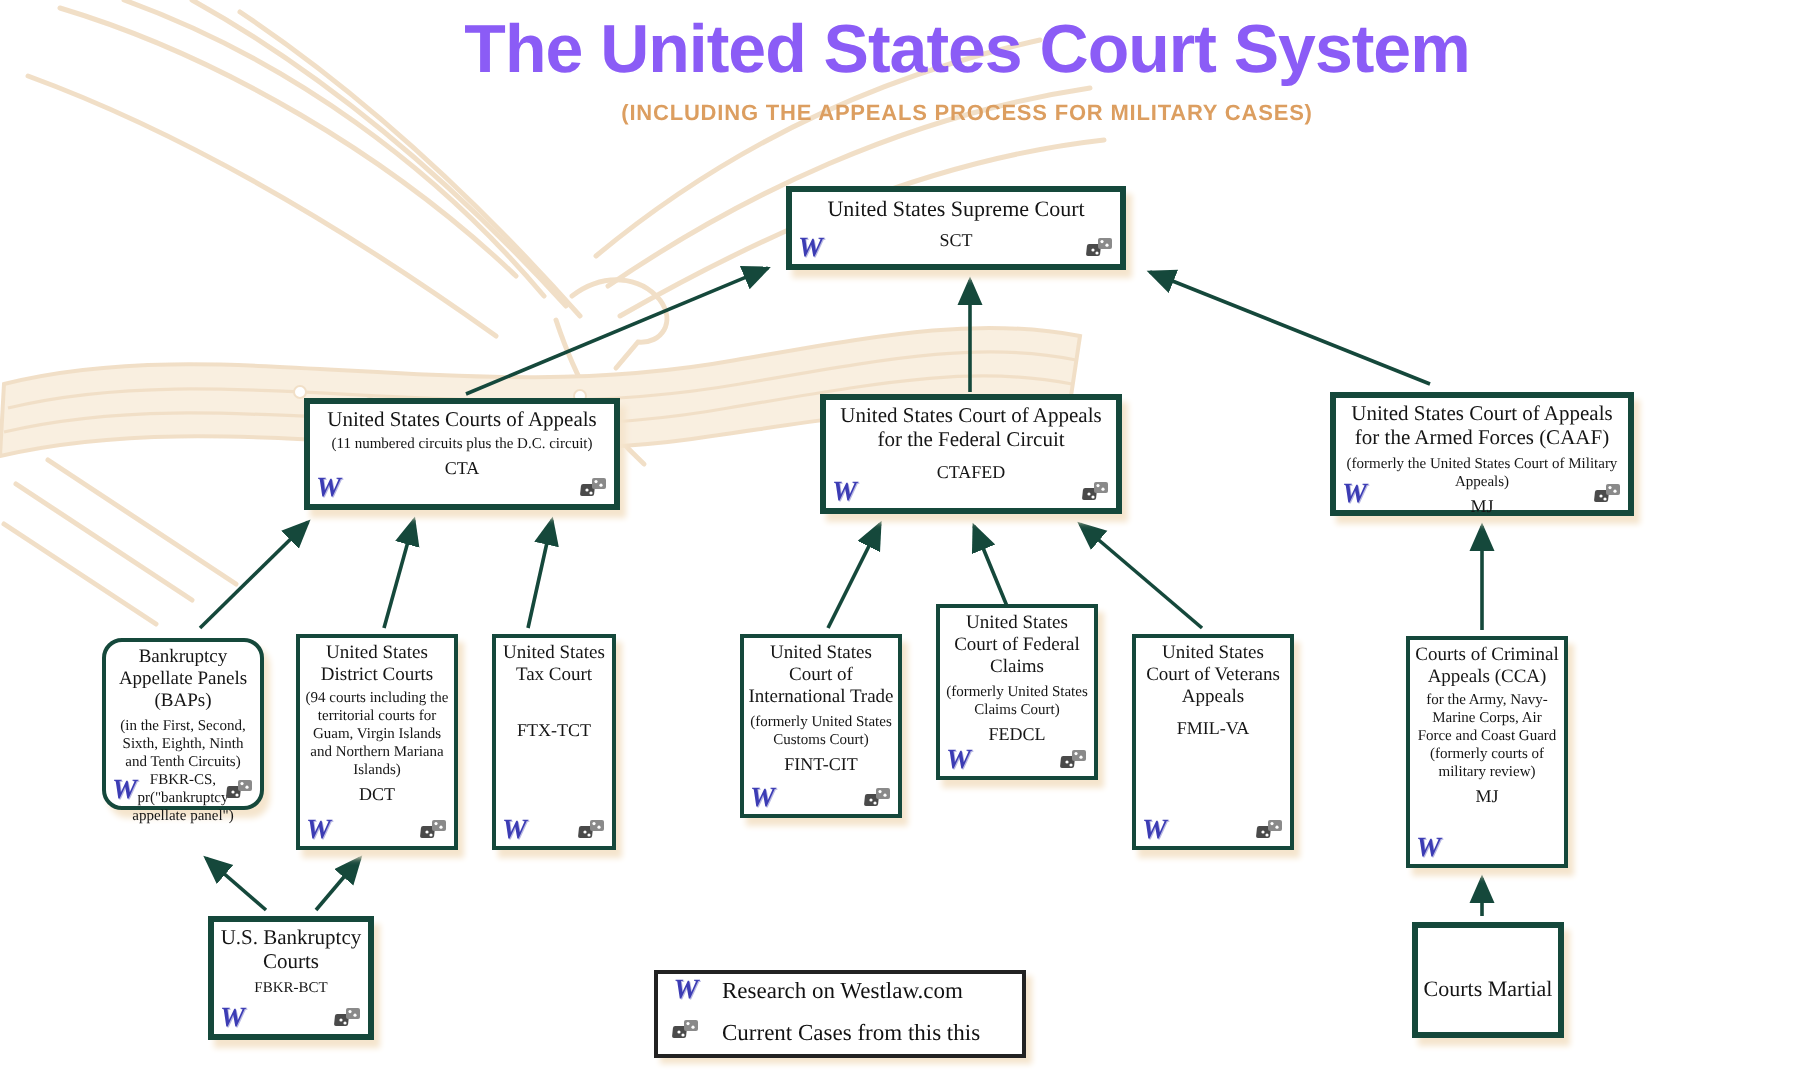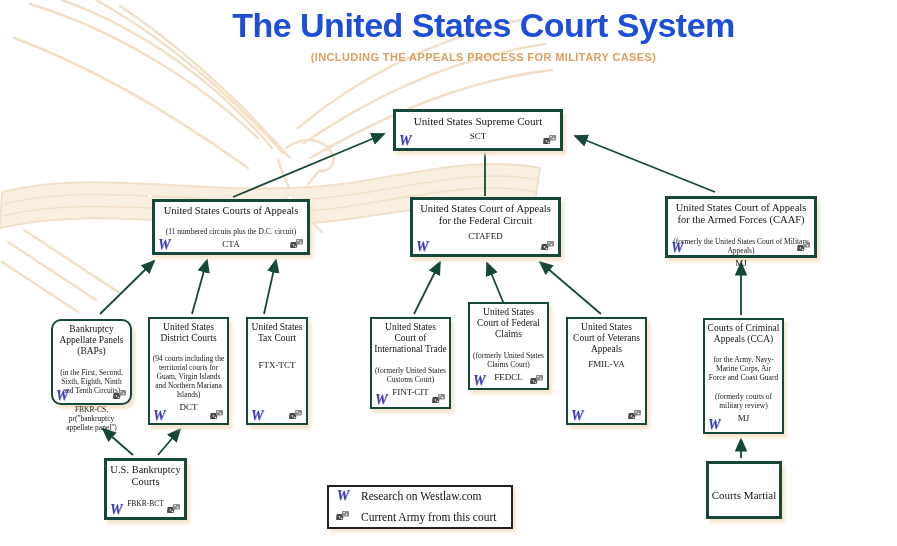--- a/index.html
+++ b/index.html
@@ -1,38 +1,38 @@
 <!DOCTYPE html>
 <html><head>
 <meta charset="utf-8">
 <style>
   html,body{margin:0;padding:0;background:#fff;}
   .canvas{position:relative;width:897px;height:546px;background:#ffffff;overflow:hidden;
           font-family:"Liberation Serif",serif;}
   
   .header{position:absolute;left:70px;right:0;top:6px;text-align:center;}
   .title{font-family:"Liberation Sans",sans-serif;font-weight:bold;font-size:34px;
-         color:#1d4ed8;letter-spacing:-0.5px;margin:0;}
+         color:#8b5cf6;letter-spacing:-0.5px;margin:0;}
   .subtitle{font-family:"Liberation Sans",sans-serif;font-weight:bold;font-size:11px;
             color:#dc9e60;letter-spacing:0.4px;margin-top:6px;}
   
   .watermark{position:absolute;left:0;top:0;opacity:0.9;pointer-events:none;}
   
   .court-box{position:absolute;background:#fff;border:2px solid #15483b;
              box-shadow:3px 4px 3px #f5e5cd;text-align:center;color:#151515;box-sizing:border-box;}
   .thick{border-width:3px;}
   .bname{font-size:10.5px;line-height:1.18;padding:3px 2px 0 2px;}
-  .bnote{font-size:7.5px;line-height:1.2;margin-top:10px;padding:0 2px;}
+  .bnote{font-size:7.5px;line-height:1.2;margin-top:0;padding:0 2px;}
   .bcode{font-size:9px;margin-top:3px;}
   .sm .bname{font-size:9.5px;}
   .wicon{position:absolute;left:3px;bottom:0px;font-style:italic;font-weight:bold;
          font-size:14px;color:#3c3cb4;text-shadow:0.5px 0.5px 0 #b9b9e2;line-height:1;}
   .dice{position:absolute;right:3px;bottom:2px;}
   
-  #box-sct{left:393px;top:93px;width:170px;height:42px;margin-top:16px;}
+  #box-sct{left:393px;top:93px;width:170px;height:42px;}
   #box-cta{left:152px;top:199px;width:158px;height:56px;}
   #box-ctafed{left:410px;top:197px;width:151px;height:60px;}
   #box-caaf{left:665px;top:196px;width:152px;height:62px;}
   #box-baps{left:51px;top:319px;width:81px;height:86px;border-radius:10px;}
   #box-dct{left:148px;top:317px;width:81px;height:108px;}
   #box-tax{left:246px;top:317px;width:62px;height:108px;}
   #box-cit{left:370px;top:317px;width:81px;height:92px;}
   #box-fedcl{left:468px;top:302px;width:81px;height:88px;}
   #box-vetapp{left:566px;top:317px;width:81px;height:108px;}
   #box-cca{left:703px;top:318px;width:81px;height:116px;}
@@ -299,17 +299,17 @@
     </div>
     <div class="legend-row">
       <span class="licon"><svg width="14" height="12" viewBox="0 0 14 12">
             <rect x="1" y="4" width="7" height="6" rx="1" fill="#4a4a4a" transform="skewX(-6)"></rect>
             <rect x="6" y="1" width="7" height="5.5" rx="1" fill="#8a8a8a"></rect>
             <circle cx="3.5" cy="7" r="0.8" fill="#fff"></circle>
             <circle cx="5.5" cy="8.5" r="0.8" fill="#fff"></circle>
             <circle cx="8" cy="2.8" r="0.8" fill="#fff"></circle>
             <circle cx="10.5" cy="4.6" r="0.8" fill="#fff"></circle>
           </svg></span>
-      <span class="legend-label">Current Army from this court</span>
+      <span class="legend-label">Current Cases from this this</span>
     </div>
   </div>
 
 </div>
 
 </body></html>

